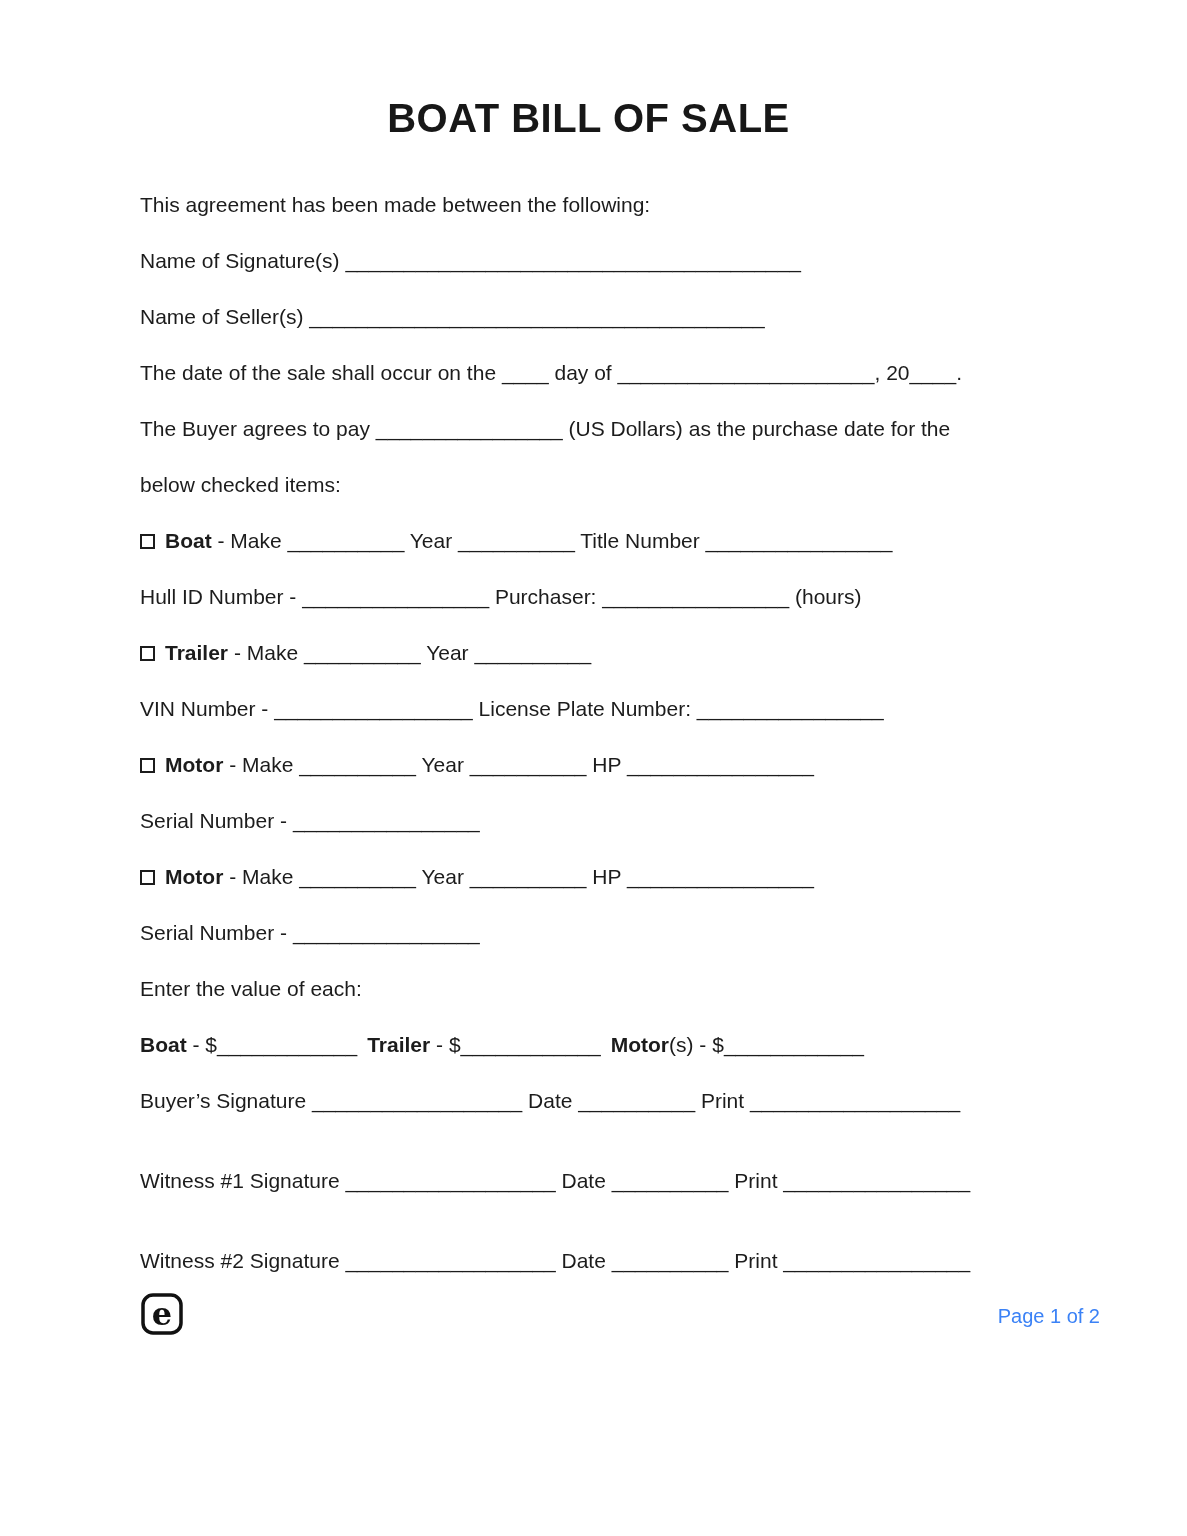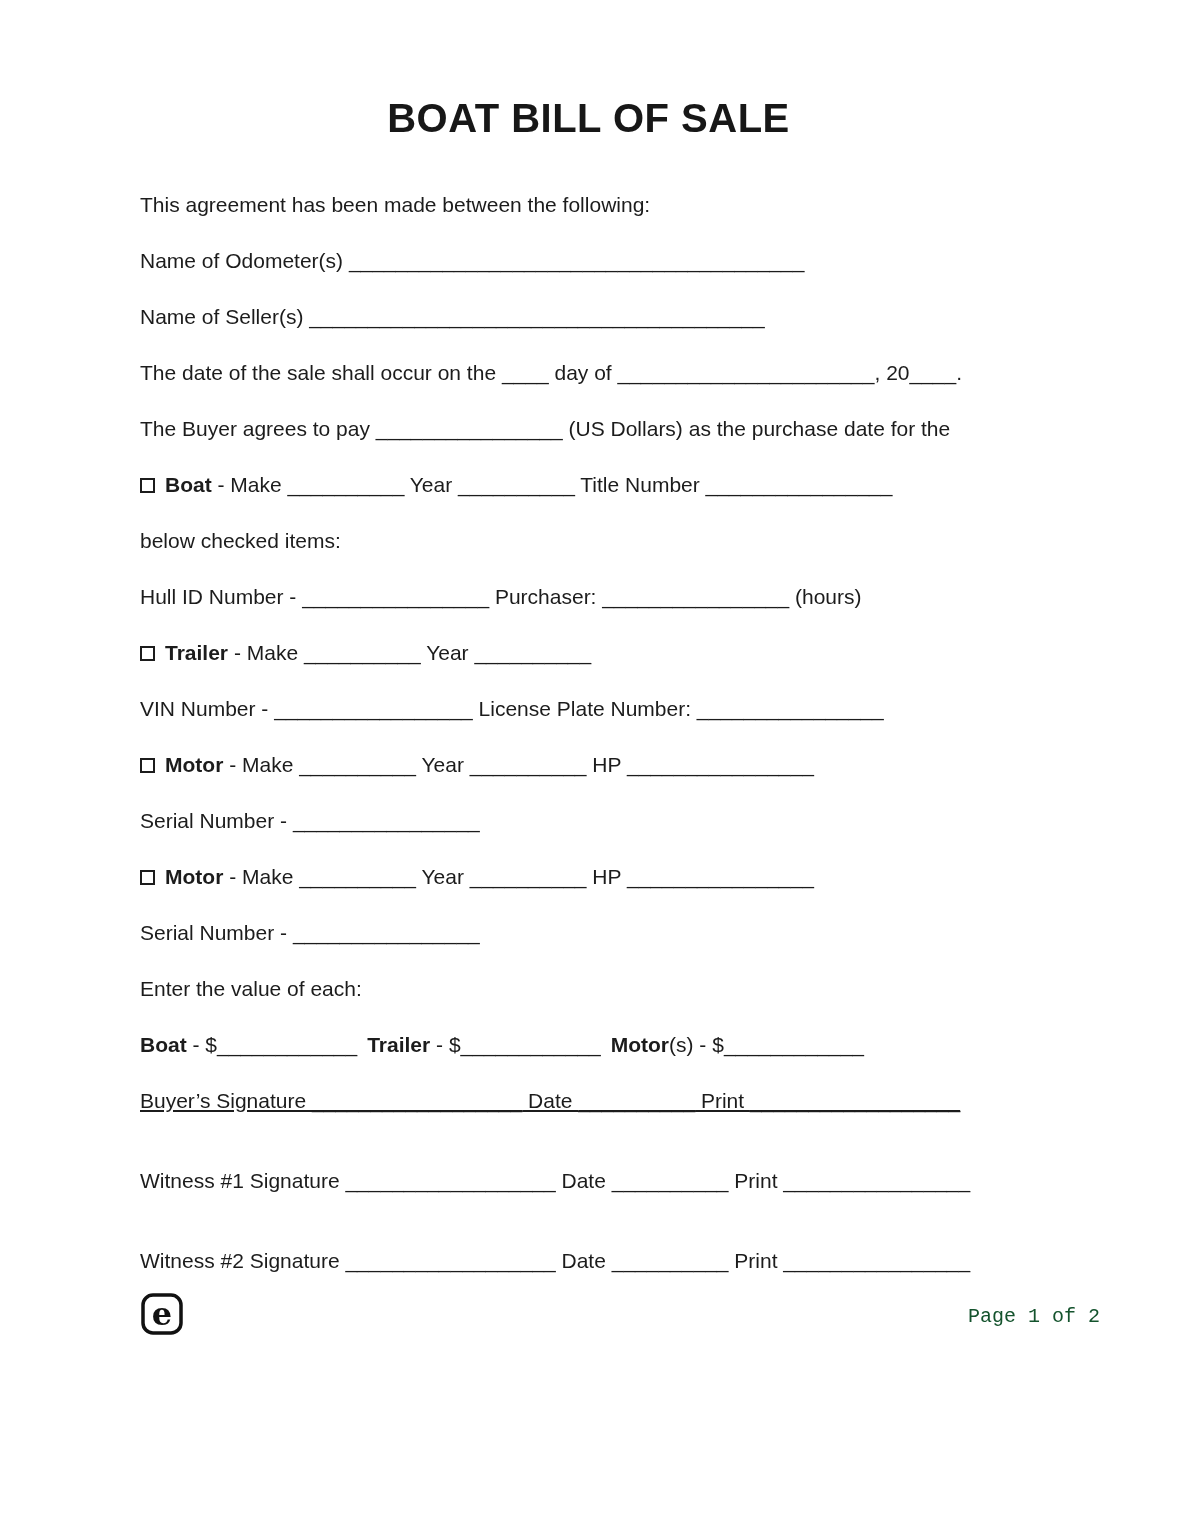--- a/index.html
+++ b/index.html
@@ -24,61 +24,61 @@
     margin: 0 0 52px 0;
     letter-spacing: 0.5px;
   }
   .line {
     font-size: 21px;
     line-height: 24px;
     margin: 16px 0 32px 0;
     color: #1c1c1c;
   }
   .sig-row { margin-bottom: 56px; }
-  .mt24 { margin-top: 24px; text-decoration: underline; }
+  .mt24 { margin-top: 24px; }
   .b { font-weight: bold; }
   .gap { margin-left: 10px; }
   .cb {
     display: inline-block;
     width: 15px; height: 15px;
     border: 2px solid #1c1c1c;
     margin-right: 10px;
     vertical-align: -1px;
     background: #ffffff;
   }
   .blank { letter-spacing: 0; }
   .footer {
     position: absolute;
     left: 140px; right: 87px; bottom: 58px;
     display: flex;
     justify-content: space-between;
     align-items: flex-end;
   }
-  .pageno { font-size: 20px; color: #14532d; padding-bottom: 8px; font-family: Liberation Mono, monospace; }
+  .pageno { font-size: 20px; color: #3b82f6; padding-bottom: 8px; }
 </style>
 </head>
 <body>
 
 <div class="page">
 
   <h1 class="title">BOAT BILL OF SALE</h1>
 
   <p class="line"><span>This agreement has been made between the following:</span></p>
 
-  <p class="line"><span>Name of Odometer(s) </span><span class="blank">_______________________________________</span></p>
+  <p class="line"><span>Name of Signature(s) </span><span class="blank">_______________________________________</span></p>
 
   <p class="line"><span>Name of Seller(s) </span><span class="blank">_______________________________________</span></p>
 
   <p class="line"><span>The date of the sale shall occur on the </span><span class="blank">____</span><span> day of </span><span class="blank">______________________</span><span>, 20</span><span class="blank">____</span><span>.</span></p>
 
   <p class="line"><span>The Buyer agrees to pay </span><span class="blank">________________</span><span> (US Dollars) as the purchase date for the</span></p>
 
+  <p class="line"><span>below checked items:</span></p>
+
   <p class="line"><span class="cb"></span><span class="b">Boat</span><span> - Make </span><span class="blank">__________</span><span> Year </span><span class="blank">__________</span><span> Title Number </span><span class="blank">________________</span></p>
-
-  <p class="line"><span>below checked items:</span></p>
 
   <p class="line"><span>Hull ID Number - </span><span class="blank">________________</span><span> Purchaser: </span><span class="blank">________________</span><span> (hours)</span></p>
 
   <p class="line"><span class="cb"></span><span class="b">Trailer</span><span> - Make </span><span class="blank">__________</span><span> Year </span><span class="blank">__________</span></p>
 
   <p class="line"><span>VIN Number - </span><span class="blank">_________________</span><span> License Plate Number: </span><span class="blank">________________</span></p>
 
   <p class="line"><span class="cb"></span><span class="b">Motor</span><span> - Make </span><span class="blank">__________</span><span> Year </span><span class="blank">__________</span><span> HP </span><span class="blank">________________</span></p>
 
   <p class="line"><span>Serial Number - </span><span class="blank">________________</span></p>

